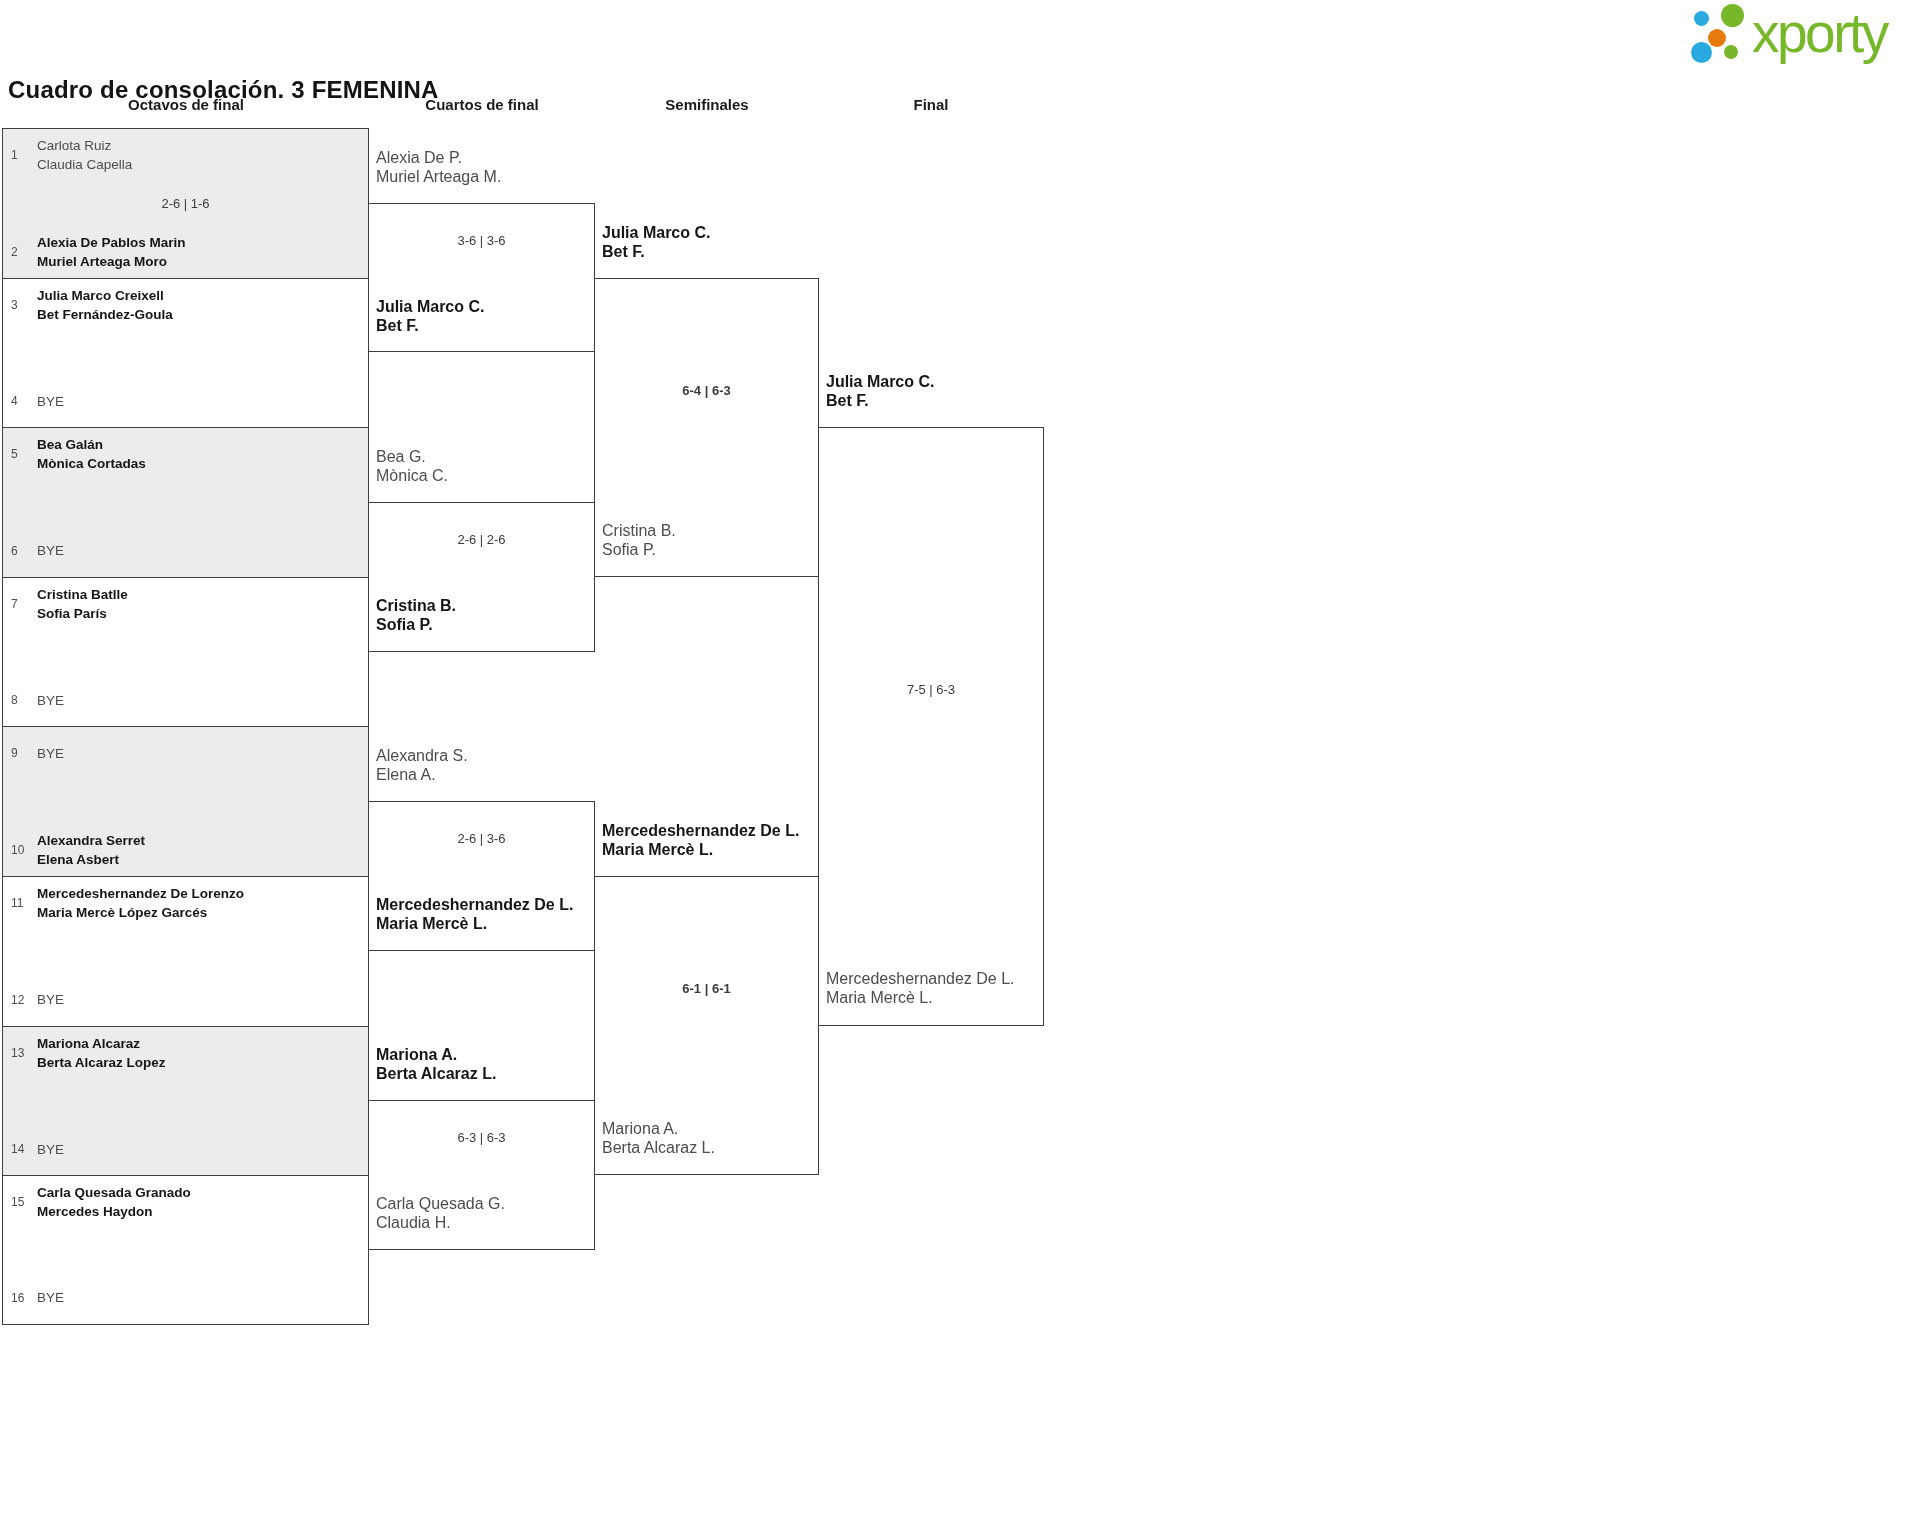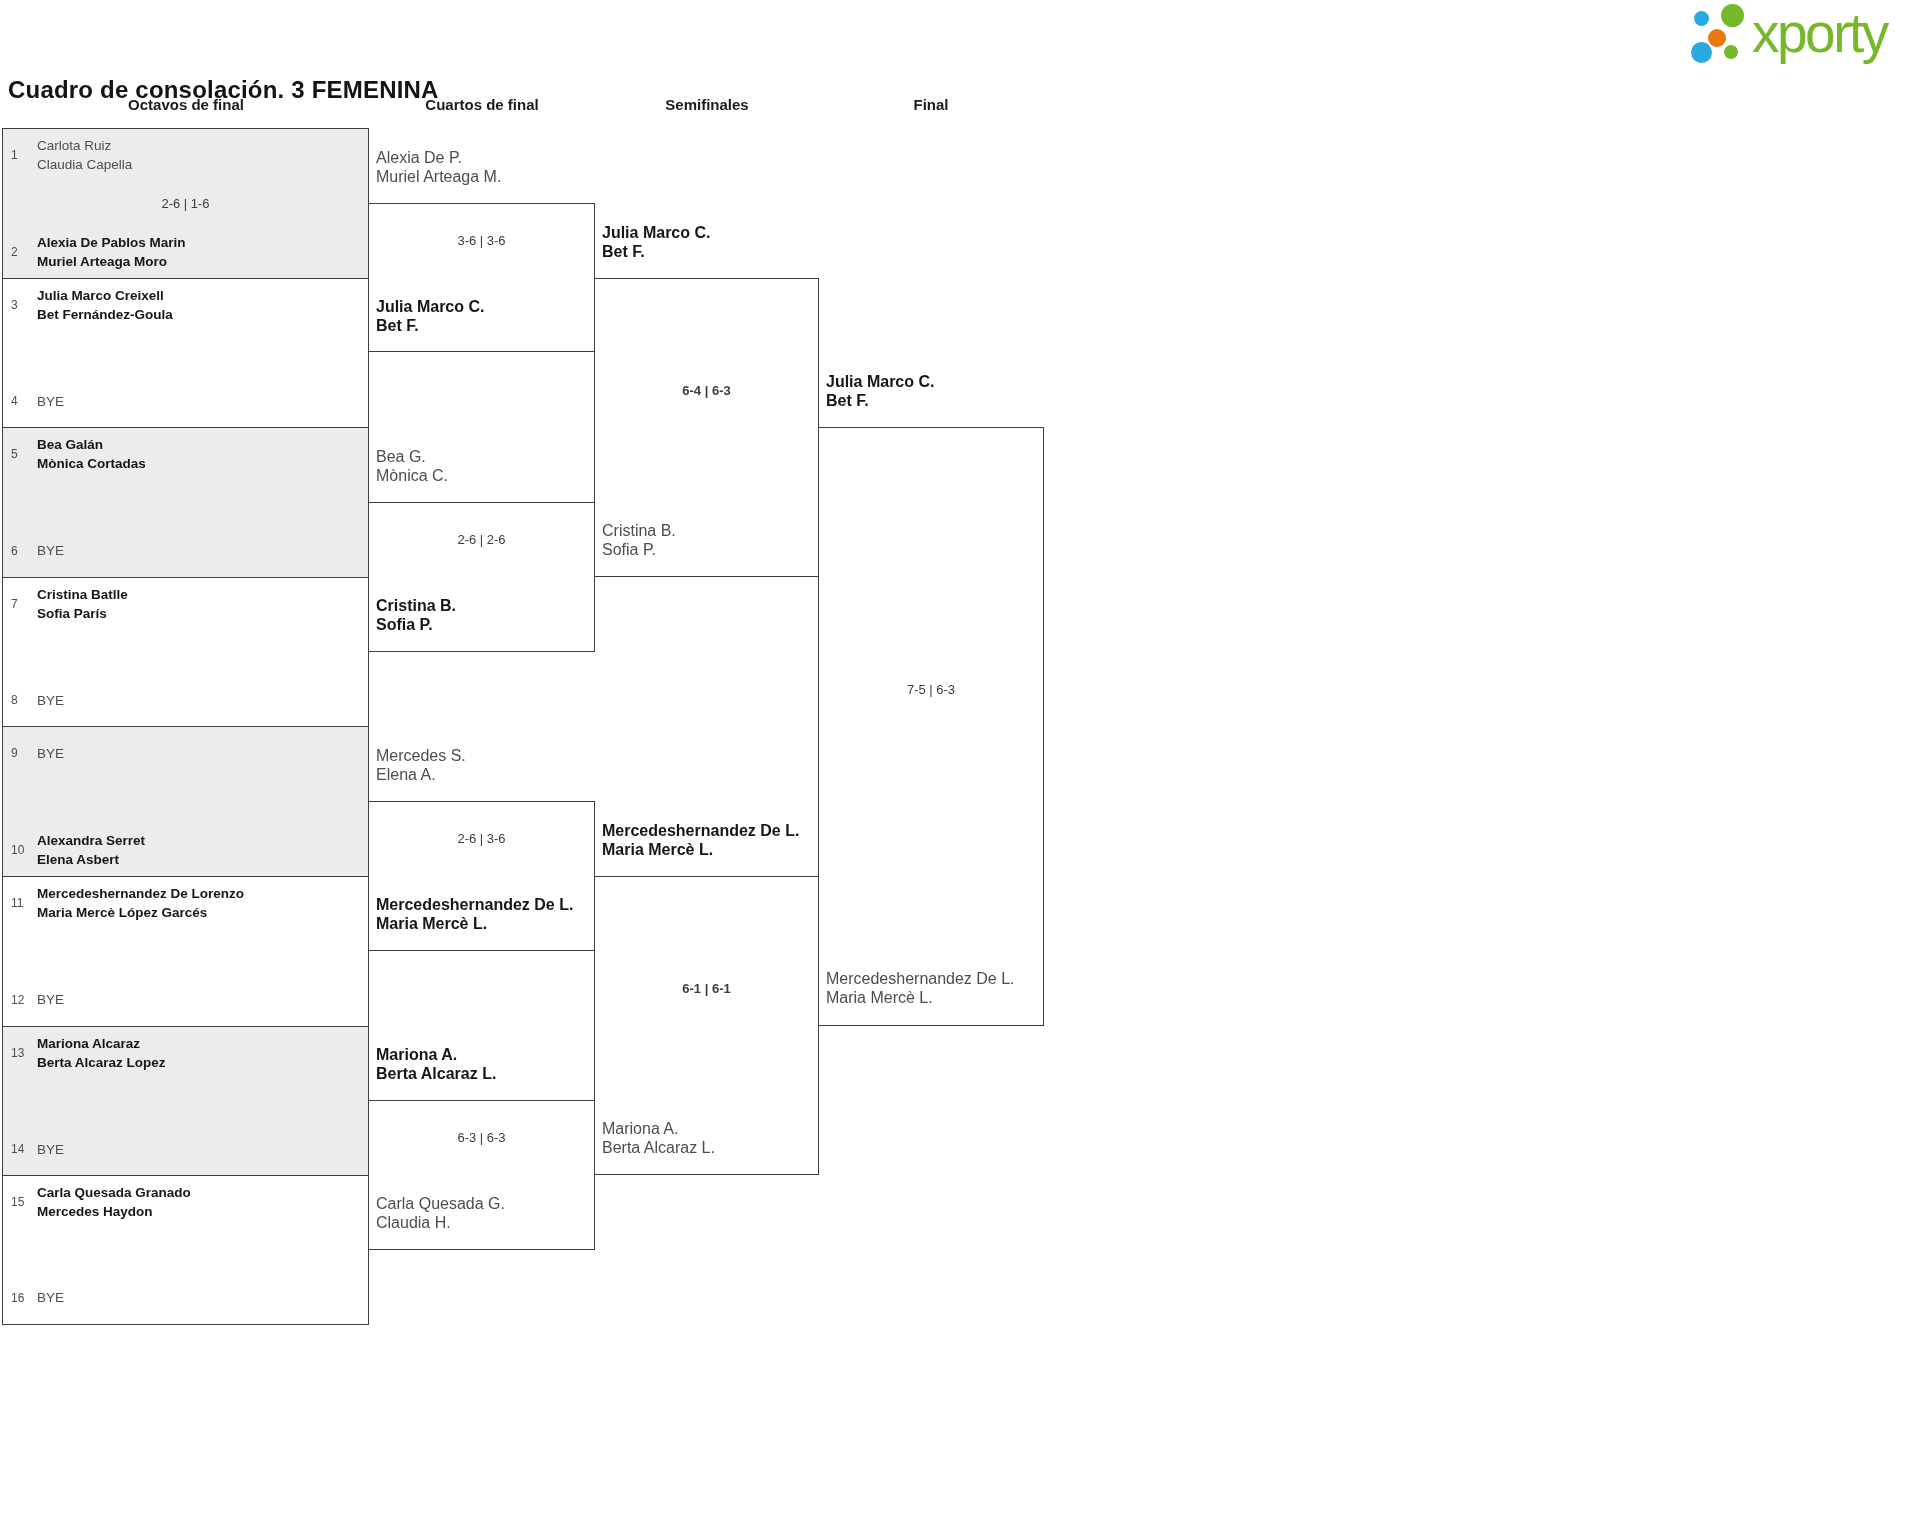--- a/index.html
+++ b/index.html
@@ -257,21 +257,21 @@
       <div class="names winner">
         <div>Cristina B.</div>
         <div>Sofia P.</div>
       </div>
     </div>
   </div>
 
   <div class="rect qf" style="top:801.2px">
     <div class="feed-top">
       <div class="names">
-        <div>Mercedes S.</div>
+        <div>Alexandra S.</div>
         <div>Elena A.</div>
       </div>
     </div>
     <div class="mid-score">2-6 | 3-6</div>
     <div class="feed-bottom">
       <div class="names winner">
         <div>Mercedeshernandez De L.</div>
         <div>Maria Mercè L.</div>
       </div>
     </div>

